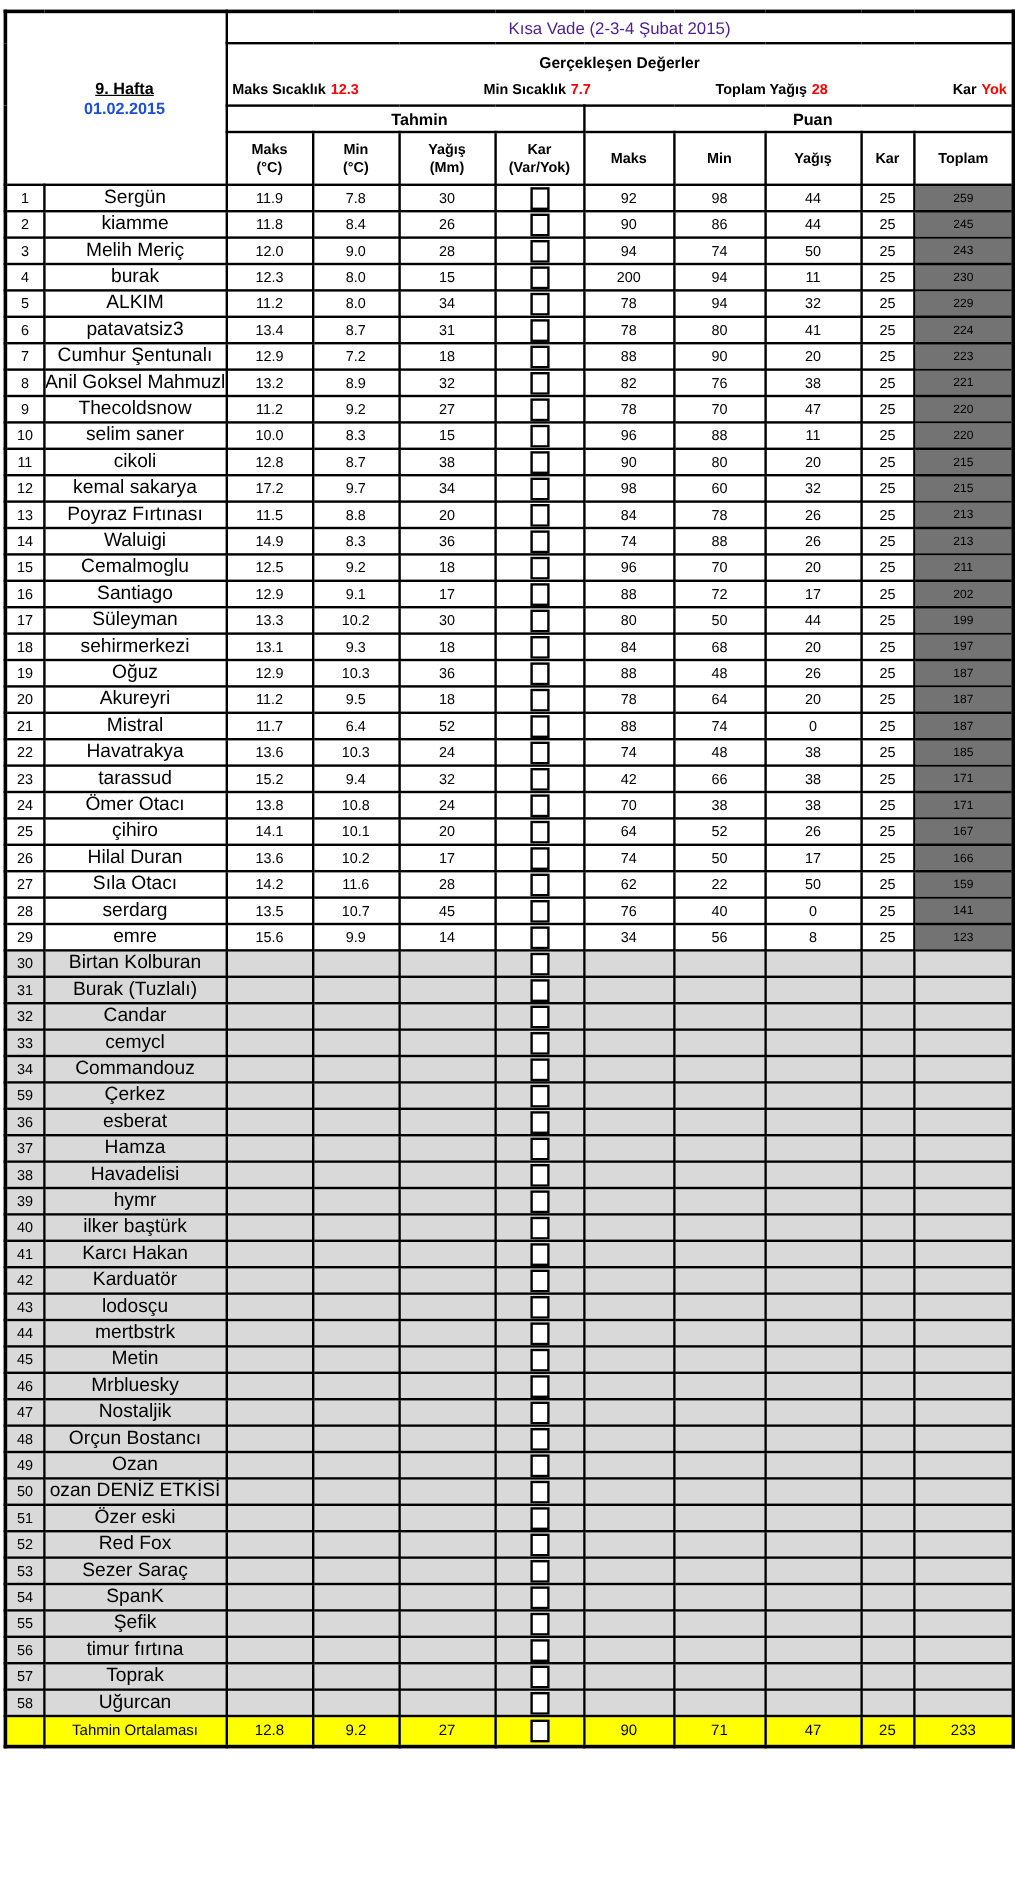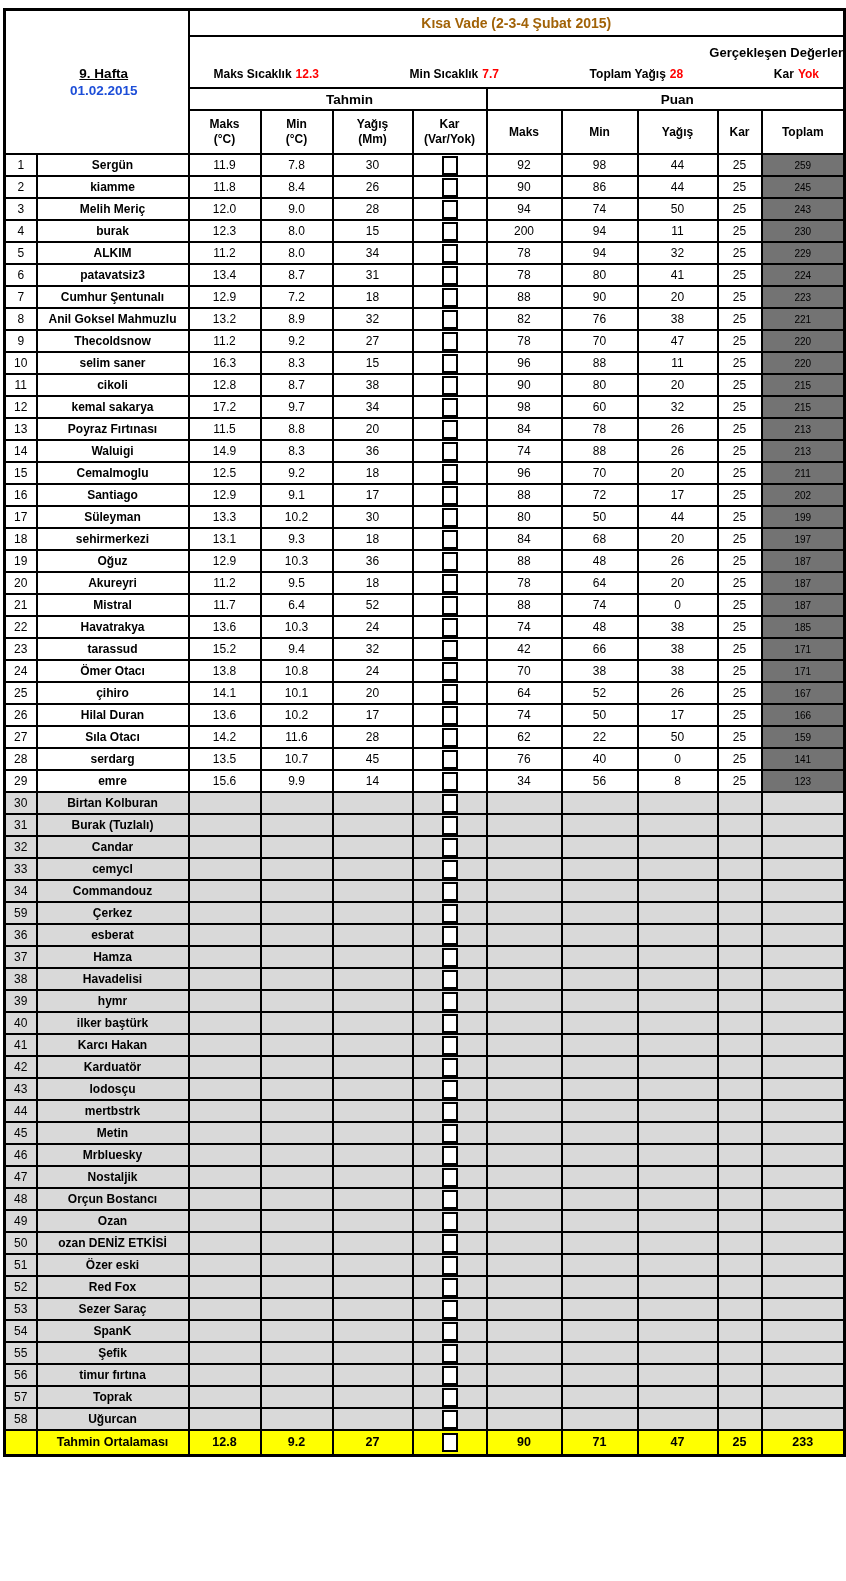--- a/index.html
+++ b/index.html
@@ -19,40 +19,40 @@
     font-size:12px;padding:0;overflow:hidden;white-space:nowrap;
   }
   
   tr.h1 td{height:24px;}
   tr.h2 td{height:50px;}
   tr.h3 td{height:20px;padding-left:24px;}
   tr.h4 td{height:42px;}
   .left-cell{background:#fff;padding-left:14px;}
   .week{font-weight:bold;font-size:13.5px;text-decoration:underline;}
   .date{font-weight:bold;font-size:13.5px;color:#1d4ed8;margin-top:2px;}
-  .title-cell{font-weight:bold;font-size:14px;color:#a16207;}
+  .title-cell{font-weight:normal;font-size:14px;color:#4c1d95;}
   .actuals-cell{vertical-align:middle;}
-  .actuals-title{font-weight:bold;font-size:13px;margin:2px 0 7px 0;text-align:right;}
-  .actuals-row{display:flex;justify-content:space-between;padding:0 24px;}
+  .actuals-title{font-weight:bold;font-size:13px;margin:2px 0 7px 0;}
+  .actuals-row{display:flex;justify-content:space-between;padding:0 4px;}
   .actual{font-weight:bold;font-size:12px;}
   .actual .val{color:#ff0000;margin-left:4px;}
   .group-cell{font-weight:bold;font-size:13.5px;}
   .colhead{font-weight:bold;font-size:12px;line-height:1.25;}
   
   tbody tr{height:22px;}
   tbody td{background:#fff;}
   tbody tr.empty td{background:#d9d9d9;}
   tbody tr.filled td.toplam{background:#737373;font-weight:normal;font-size:10px;}
-  tbody td.name{font-size:12px;font-weight:bold;}
+  tbody td.name{font-size:16px;}
   .checkbox{
     width:12px;height:15px;border:2px solid #000;background:#fff;margin:0 auto;
   }
   
   tfoot tr{height:25px;}
-  tfoot td{background:#ffff00;font-weight:bold;font-size:12.5px;margin-top:40px;}
+  tfoot td{background:#ffff00;font-weight:normal;font-size:12.5px;margin-top:40px;}
 </style>
 </head>
 <body>
 
 <div class="canvas">
   <table class="sheet">
     <colgroup>
       <col style="width:32px">
         <col style="width:152px">
       <col style="width:72px">
@@ -244,21 +244,21 @@
           </td>
           <td>78</td>
           <td>70</td>
           <td>47</td>
           <td>25</td>
           <td class="toplam">220</td>
         </tr>
         <tr class="filled">
           <td>10</td>
           <td class="name">selim saner</td>
-          <td>16.3</td>
+          <td>10.0</td>
           <td>8.3</td>
           <td>15</td>
           <td class="kar">
             <div class="checkbox"></div>
           </td>
           <td>96</td>
           <td>88</td>
           <td>11</td>
           <td>25</td>
           <td class="toplam">220</td>

